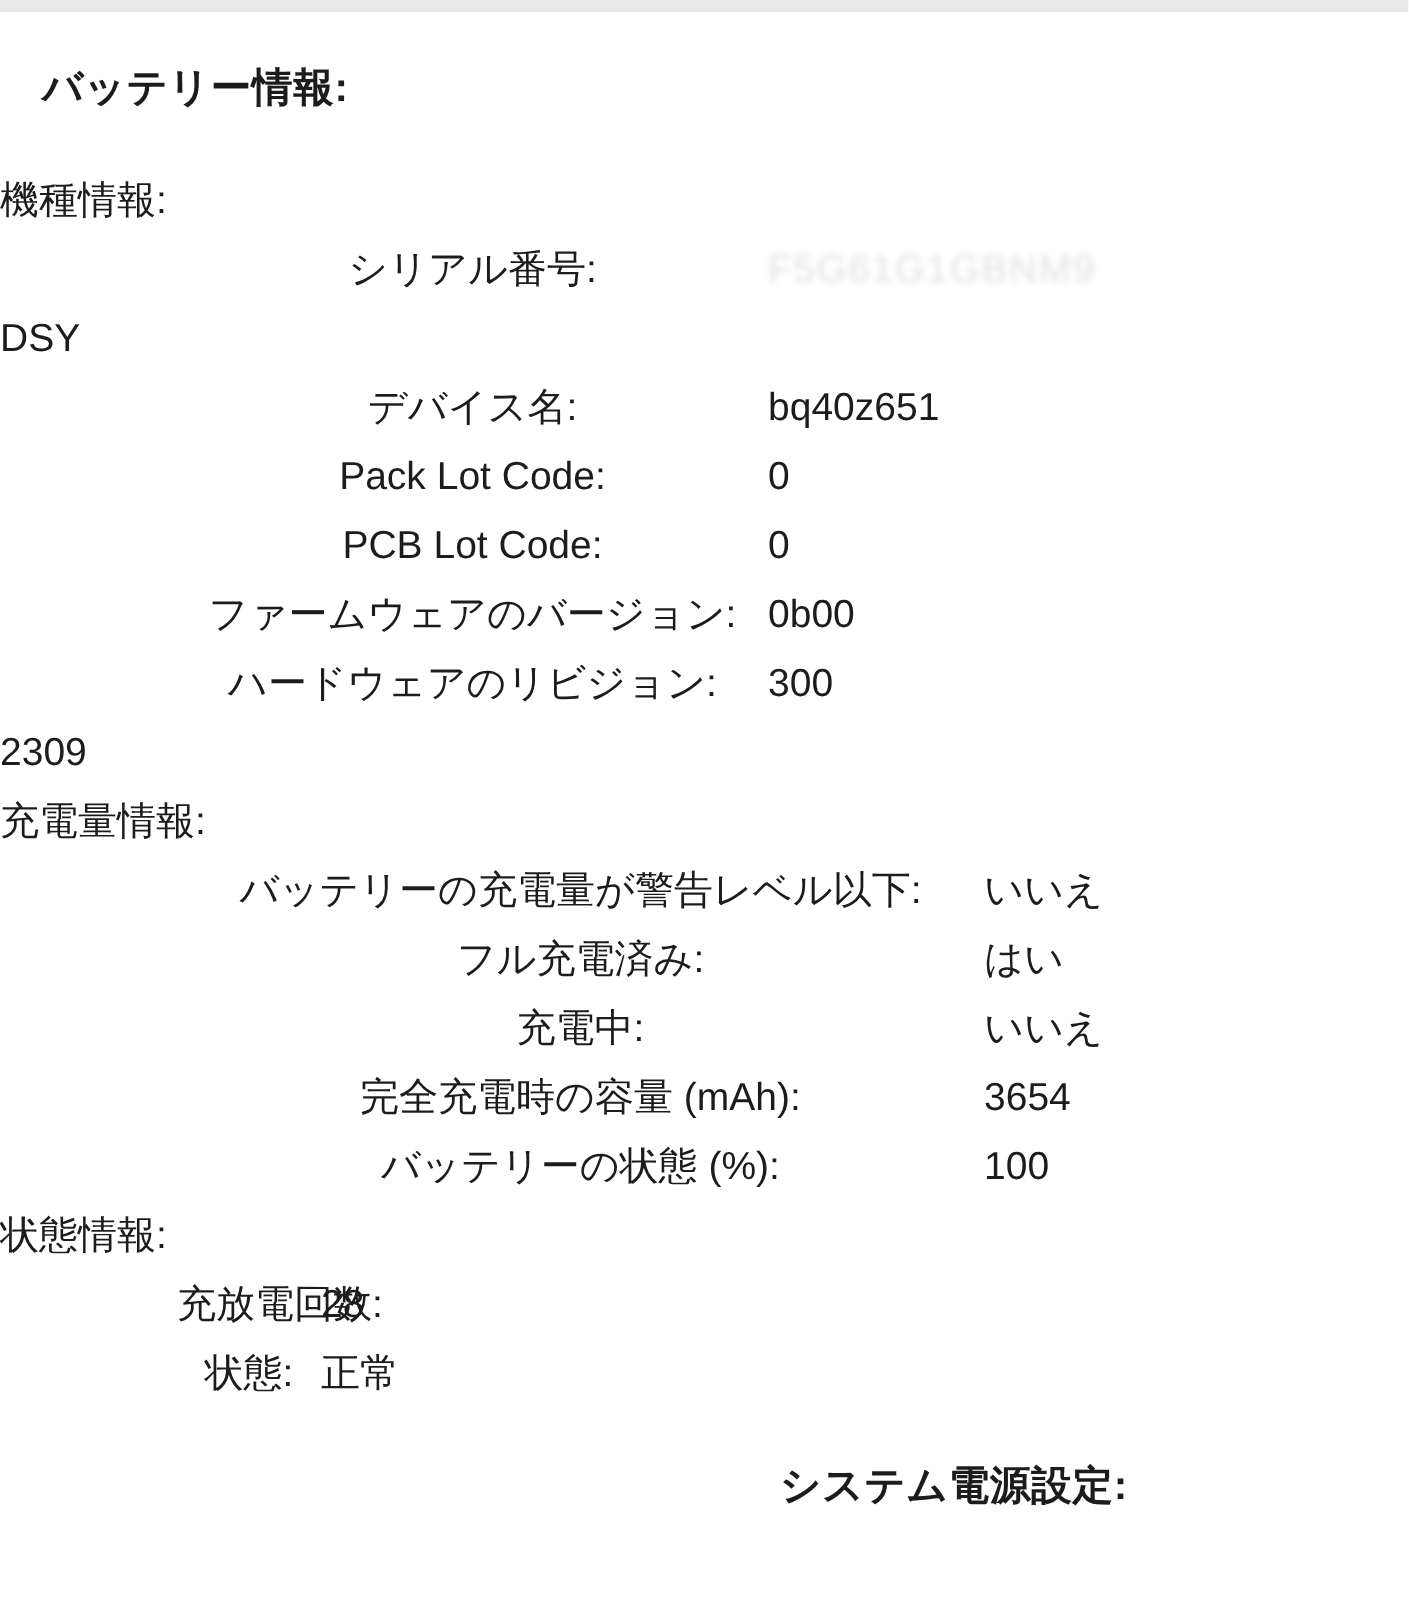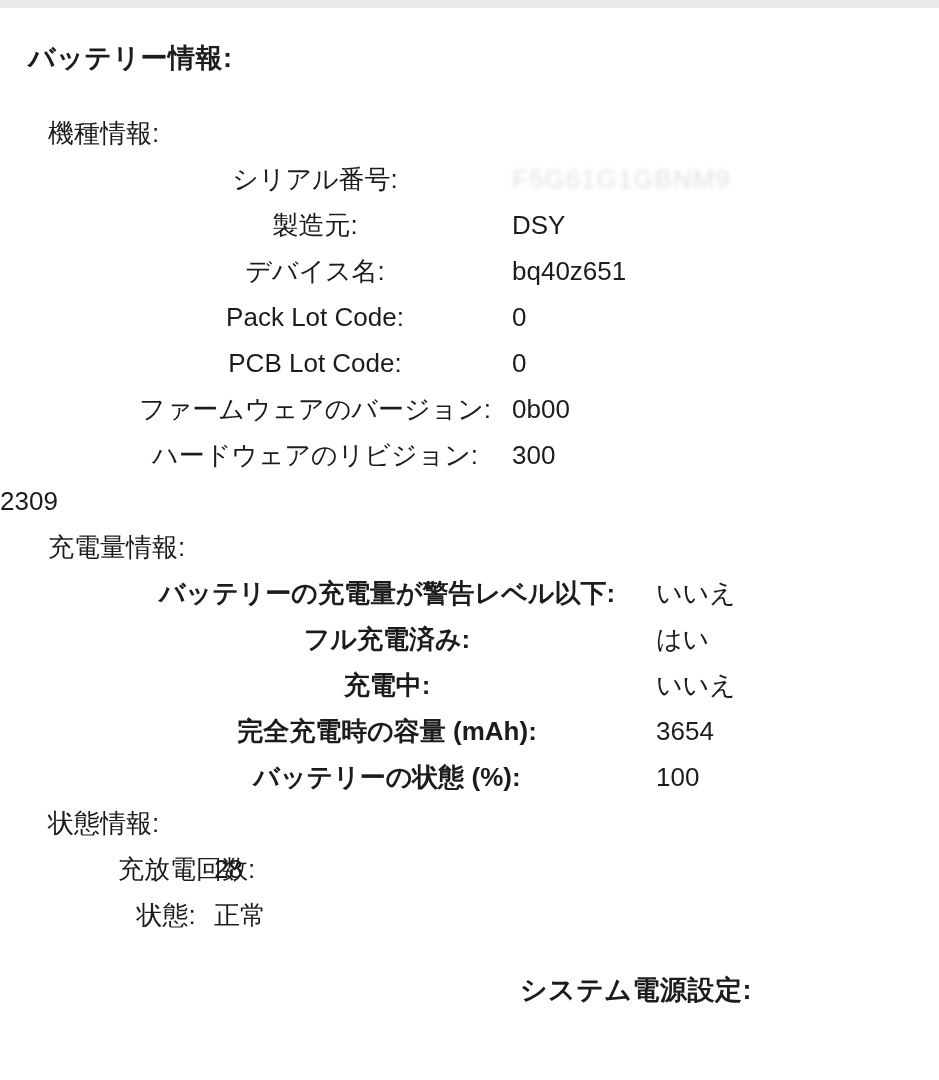--- a/index.html
+++ b/index.html
@@ -32,41 +32,40 @@
   .section-title {
     font-size: 27px;
     font-weight: bold;
     letter-spacing: 0.5px;
     padding-left: 28px;
     padding-top: 32px;
     padding-bottom: 4px;
   }
   .group-title {
     font-size: 26px;
-    padding-left: 48px;
     line-height: 46px;
     white-space: nowrap;
   }
   .row {
     display: flex;
     align-items: baseline;
     line-height: 46px;
     white-space: nowrap;
   }
   .row .lbl {
     font-size: 26px;
     padding-left: 118px;
     text-align: center;
   }
   .row .val {
     font-size: 26px;
   }
   
   .col-a .lbl { width: 512px; padding-left: 118px; box-sizing: border-box; }
-  .col-b .lbl { width: 656px; padding-left: 118px; box-sizing: border-box; font-weight: bold; }
+  .col-b .lbl { width: 656px; padding-left: 118px; box-sizing: border-box; }
   .col-c .lbl { width: 214px; box-sizing: border-box; }
   .redacted {
     display: inline-block;
     color: #d8d8d8;
     filter: blur(2.2px);
     opacity: 0.75;
     letter-spacing: 1px;
   }
   .footer-title {
     font-size: 27px;
@@ -89,21 +88,20 @@
 
   <div class="gap-small"></div>
 
   <div class="group-title">機種情報:</div>
 
   <div class="row col-a">
     <span class="lbl">シリアル番号:</span>
     <span class="val redacted">F5G61G1GBNM9</span>
   </div>
   <div class="row col-a">
-    <span class="lbl">製造元:</span>
     <span class="val">DSY</span>
   </div>
   <div class="row col-a">
     <span class="lbl">デバイス名:</span>
     <span class="val">bq40z651</span>
   </div>
   <div class="row col-a">
     <span class="lbl">Pack Lot Code:</span>
     <span class="val">0</span>
   </div>

